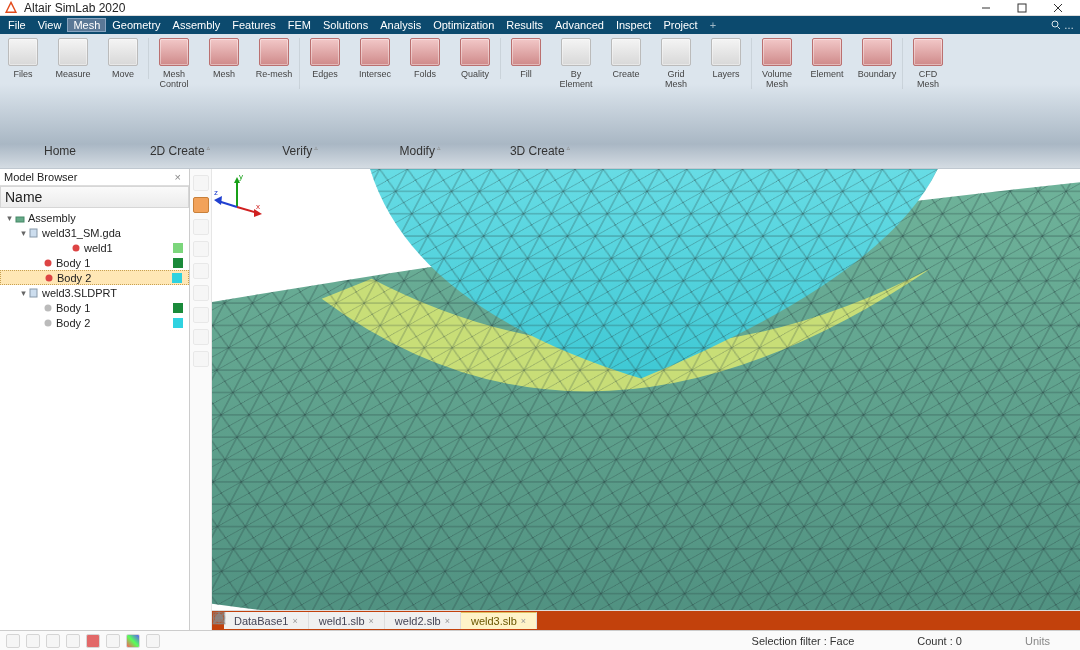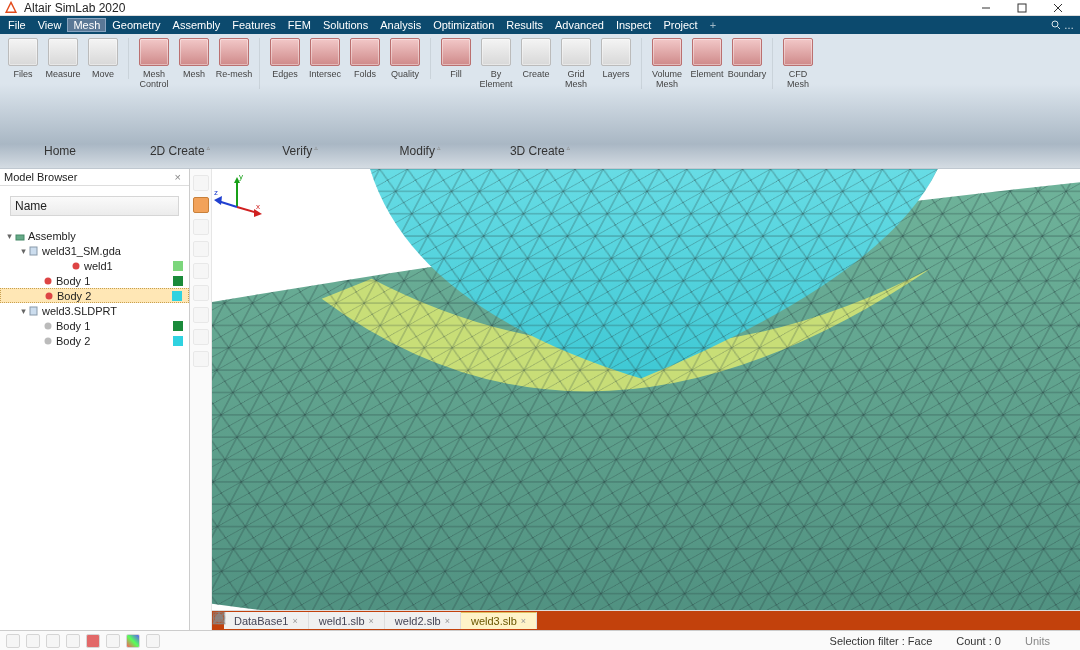--- a/index.html
+++ b/index.html
@@ -11,35 +11,35 @@
   .winbtn { width: 36px; height: 24px; display: flex; align-items: center; justify-content: center; cursor: default; }
   .winbtn svg { width: 10px; height: 10px; }
   
   .menubar { height: 18px; display: flex; align-items: center; background: #0c4a6e; color: #fff; font-size: 11px; padding-left: 2px; }
   .menubar .mitem { padding: 1px 6px; cursor: default; }
   .menubar .mitem.selected { background: #5a7896; border: 1px solid #88a4c0; padding: 0 5px; }
   .menubar .search { margin-left: auto; margin-right: 6px; font-size: 10px; opacity: .85; display:flex; align-items:center; gap:3px;}
   
   .ribbon-wrap { background: linear-gradient(#dce5ed 0%, #dce5ed 50px, #a9b7c4 110px, #d6dde4 135px); border-bottom: 1px solid #c0c8d0; }
   .ribbon { height: 100px; display: flex; align-items: flex-start; padding: 4px 4px 0 4px; gap: 6px; }
-  .rgroup { display: flex; gap: 2px; padding-right: 6px; border-right: 1px solid rgba(0,0,0,0.08); }
+  .rgroup { display: flex; gap: 12px; padding-right: 6px; border-right: 1px solid rgba(0,0,0,0.08); }
   .rgroup:last-child { border-right: none; }
   .rbtn { width: 38px; display: flex; flex-direction: column; align-items: center; font-size: 9px; color: #444; text-align: center; line-height: 10px; cursor: default; }
   .ricon { width: 30px; height: 28px; margin-bottom: 3px; background: linear-gradient(#f2c8c8, #cf8a8a); border: 1px solid #bb7070; border-radius: 2px; box-shadow: inset 0 0 0 1px rgba(255,255,255,.4); }
   .ricon.gray { background: linear-gradient(#f4f4f4, #d8d8d8); border-color: #bbb; }
   .ribbon-tabs { height: 34px; display: flex; align-items: center; color: #333; font-size: 12px; }
   .rtab { width: 120px; text-align: center; padding: 8px 0; position: relative; cursor: default; }
   .rtab .tri { font-size: 7px; vertical-align: super; color: #888; margin-left: 2px; }
   
   .workarea { flex: 1; display: flex; min-height: 0; }
   
   .leftpanel { width: 190px; border-right: 1px solid #ccc; display: flex; flex-direction: column; background: #fff; }
   .panel-title { font-size: 11px; padding: 2px 4px; border-bottom: 1px solid #ddd; display: flex; align-items: center; }
   .panel-title .close { margin-left: auto; color: #888; padding: 0 4px; cursor: default; }
-  .tree-header { background: linear-gradient(#fafafa,#ececec); border: 1px solid #d6d6d6; padding: 2px 4px; font-size: 12px; margin: 10px; }
+  .tree-header { background: linear-gradient(#fafafa,#ececec); border: 1px solid #d6d6d6; padding: 2px 4px; font-size: 14px; margin: 0; }
   .tree { flex: 1; overflow: auto; padding: 2px 0; }
   .treenode { display: flex; align-items: center; height: 15px; font-size: 11px; white-space: nowrap; cursor: default; }
   .treenode .exp { width: 11px; text-align: center; color: #666; font-size: 9px; }
   .treenode .bullet { width: 10px; height: 10px; margin-right: 3px; display: inline-flex; align-items:center; justify-content:center; }
   .treenode .swatch { width: 10px; height: 10px; margin-left: auto; margin-right: 6px; }
   .treenode.selected { background: #ffe7b5; border: 1px dotted #c8a050; height: 15px; }
   
   .vtoolbar { width: 22px; display:flex; flex-direction:column; align-items:center; padding-top:6px; gap:6px; background:#fafafa; border-right:1px solid #e6e6e6;}
   .vbtn { width:16px; height:16px; border:1px solid #ddd; border-radius:2px; background:#f4f4f4; opacity:.6; cursor:default;}
   .vbtn.orange { background:#f2a25a; opacity:1; border-color:#c8803a;}
@@ -50,21 +50,21 @@
   .doc-tabs { position: absolute; left: 0; right: 0; bottom: 0; height: 20px; background: #c2410c; border-top: 1px solid #ddd; display: flex; align-items: center; font-size: 11px; }
   .doc-tabs .tools { display:flex; gap:3px; padding:0 6px;}
   .doc-tabs .dtbtn { width:14px; height:14px; opacity:.55;}
   .doc-tab { padding: 2px 10px; border-right: 1px solid #ddd; display: flex; align-items: center; gap: 4px; color: #445; background:#f0f0f0; cursor:default;}
   .doc-tab.active { background: #fff3c8; color: #6a5600; border-top: 1px solid #e0c060; }
   .doc-tab .x { color: #999; font-size: 9px; }
   
   .statusbar { height: 20px; border-top: 1px solid #ccc; display: flex; align-items: center; font-size: 11px; color: #333; background: #fafafa; }
   .status-left { display: flex; gap: 6px; padding: 0 6px; }
   .sicon { width: 14px; height: 14px; border: 1px solid #ccc; border-radius: 2px; background: #f5f5f5; opacity:.8; cursor:default;}
-  .status-right { margin-left: auto; display: flex; gap: 24px; padding-right: 30px; }
+  .status-right { margin-left: auto; display: flex; gap: 63px; padding-right: 30px; }
 </style>
 </head>
 <body>
 
 <div class="titlebar">
   <svg class="logo" viewBox="0 0 20 20">
       <path d="M10 2 L17 16 H3 Z" fill="none" stroke="#e34a1a" stroke-width="2"></path>
     </svg>
   <div class="title">Altair SimLab 2020</div>
   <div class="winbtn">

